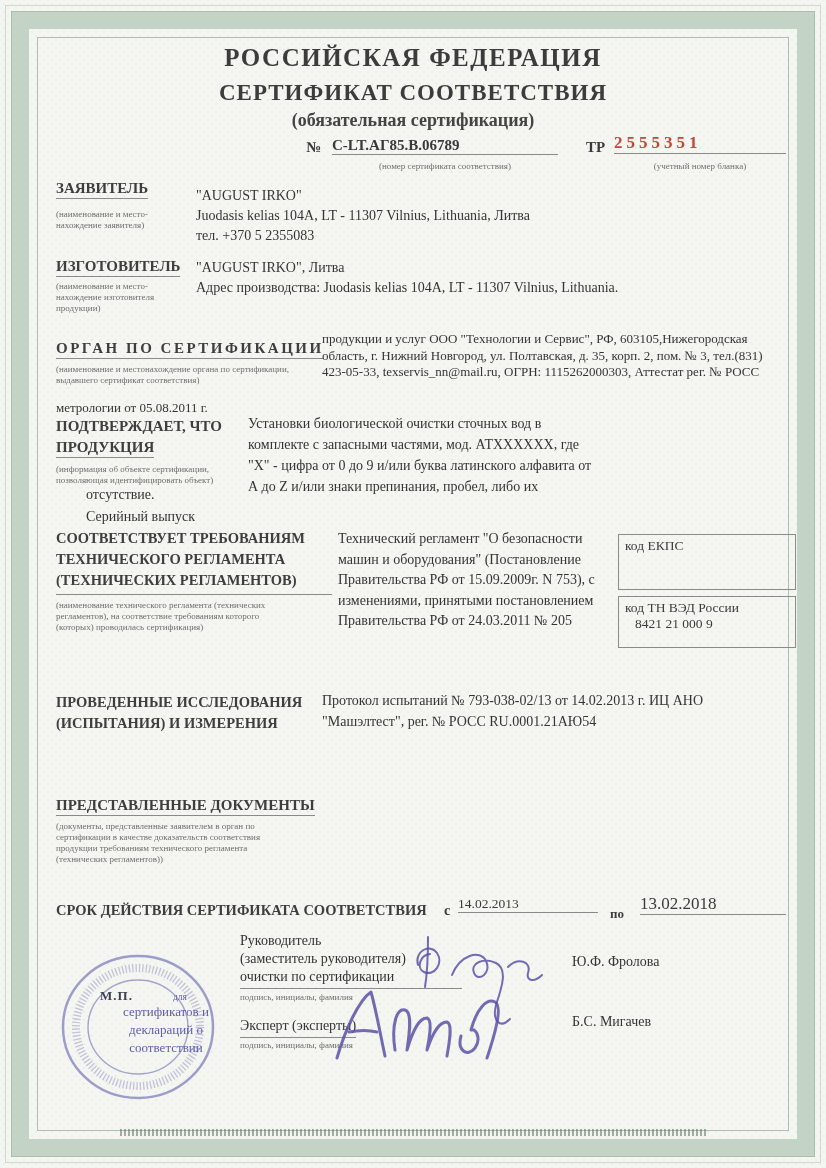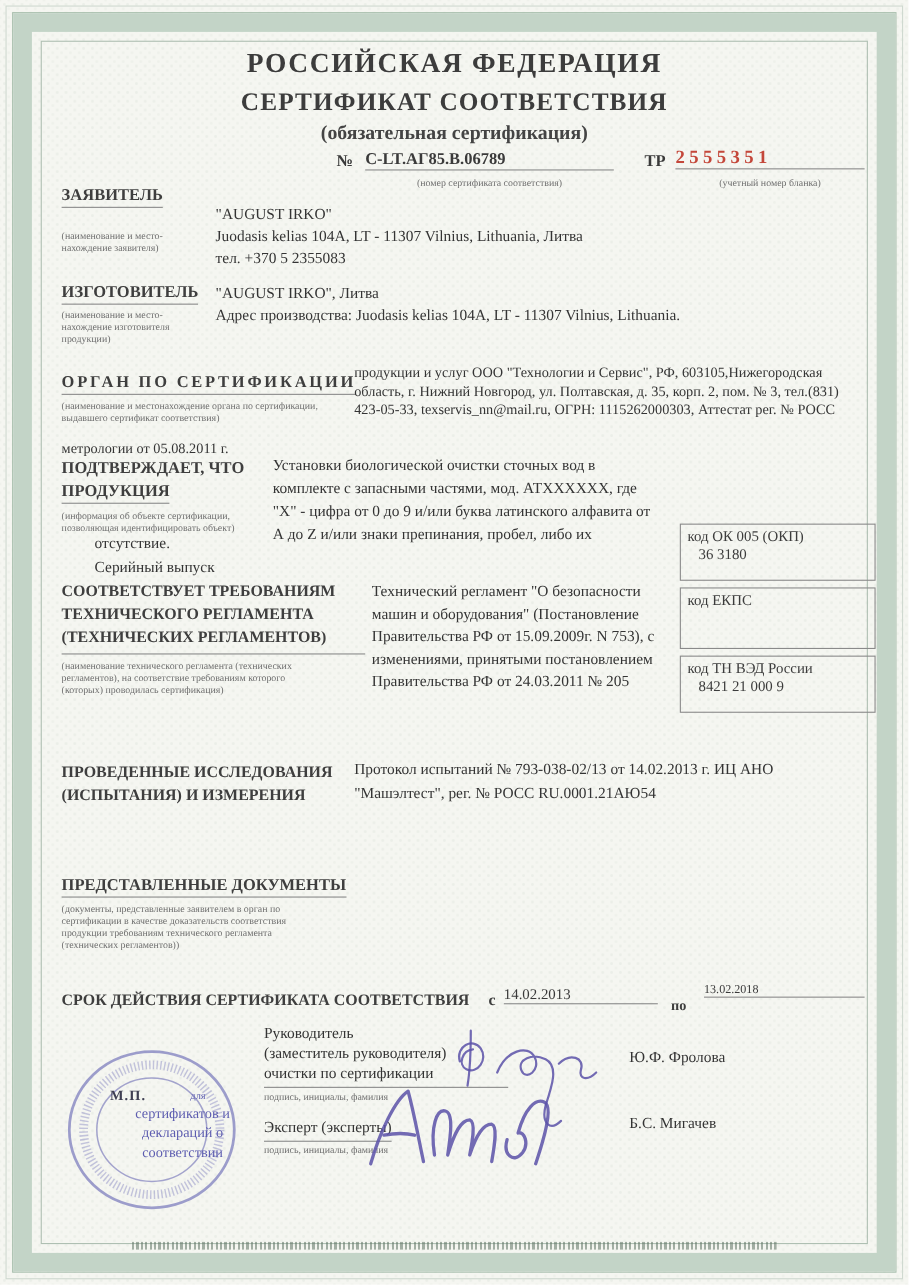--- a/index.html
+++ b/index.html
@@ -52,21 +52,21 @@
   <div class="abs h2" style="top:80px;left:0;">СЕРТИФИКАТ СООТВЕТСТВИЯ</div>
   <div class="abs h3" style="top:110px;left:0;">(обязательная сертификация)</div>
 
   <div class="abs num" style="top:139px;left:306px;">№</div>
   <div class="abs fill-line num" style="top:137px;left:332px;width:226px;">С-LT.АГ85.В.06789</div>
   <div class="abs cap" style="top:161px;left:332px;width:226px;text-align:center;">(номер сертификата соответствия)</div>
   <div class="abs num" style="top:139px;left:586px;">ТР</div>
   <div class="abs fill-line red-num" style="top:133px;left:614px;width:172px;">2555351</div>
   <div class="abs cap" style="top:161px;left:614px;width:172px;text-align:center;">(учетный номер бланка)</div>
 
-  <div class="abs sec-label ul" style="top:170px;left:56px;">ЗАЯВИТЕЛЬ</div>
+  <div class="abs sec-label ul" style="top:180px;left:56px;">ЗАЯВИТЕЛЬ</div>
   <div class="abs cap" style="top:209px;left:56px;width:130px;">
     <div>(наименование и место-</div>
     <div>нахождение заявителя)</div>
   </div>
   <div class="abs body-t" style="top:186px;left:196px;width:580px;">
     <div>"AUGUST IRKO"</div>
     <div>Juodasis kelias 104A, LT - 11307 Vilnius, Lithuania, Литва</div>
     <div>тел. +370 5 2355083</div>
   </div>
 
@@ -101,24 +101,20 @@
   </div>
   <div class="abs body-t" style="top:413px;left:248px;width:378px;line-height:21px;">
     <div>Установки биологической очистки сточных вод в</div>
     <div>комплекте с запасными частями, мод. АТХХХХХХ, где</div>
     <div>"X" - цифра от 0 до 9 и/или буква латинского алфавита от</div>
     <div>А до Z и/или знаки препинания, пробел, либо их</div>
   </div>
   <div class="abs body-t" style="top:485px;left:86px;">отсутствие.</div>
   <div class="abs body-t" style="top:507px;left:86px;">Серийный выпуск</div>
 
-  <div class="codebox" style="top:476px;left:618px;width:164px;height:44px;">
-    <div class="cb-label">код ОК 005 (ОКП)</div>
-    <div class="cb-value">36 3180</div>
-  </div>
   <div class="codebox" style="top:534px;left:618px;width:164px;height:48px;">
     <div class="cb-label">код ЕКПС</div>
     <div class="cb-value"></div>
   </div>
   <div class="codebox" style="top:596px;left:618px;width:164px;height:44px;">
     <div class="cb-label">код ТН ВЭД России</div>
     <div class="cb-value">8421 21 000 9</div>
   </div>
 
   <div class="abs" style="top:528px;left:56px;width:276px;border-bottom:1px solid #8a8a8a;padding-bottom:3px;">
@@ -153,21 +149,21 @@
     <div>(документы, представленные заявителем в орган по</div>
     <div>сертификации в качестве доказательств соответствия</div>
     <div>продукции требованиям технического регламента</div>
     <div>(технических регламентов))</div>
   </div>
 
   <div class="abs sec-label" style="top:902px;left:56px;font-size:14.5px;">СРОК ДЕЙСТВИЯ СЕРТИФИКАТА СООТВЕТСТВИЯ</div>
   <div class="abs sec-label" style="top:902px;left:444px;font-size:14.5px;">с</div>
   <div class="abs fill-line" style="top:896px;left:458px;width:140px;font-size:13.5px;">14.02.2013</div>
   <div class="abs sec-label" style="top:906px;left:610px;font-size:13px;">по</div>
-  <div class="abs fill-line" style="top:894px;left:640px;width:146px;font-size:11px;">13.02.2018</div>
+  <div class="abs fill-line" style="top:894px;left:640px;width:146px;font-size:17px;">13.02.2018</div>
 
   <div class="abs" style="top:932px;left:240px;width:222px;border-bottom:1px solid #8a8a8a;padding-bottom:2px;">
     <div class="body-t" style="line-height:18px;">Руководитель</div>
     <div class="body-t" style="line-height:18px;">(заместитель руководителя)</div>
     <div class="body-t" style="line-height:18px;">очистки по сертификации</div>
   </div>
   <div class="abs cap" style="top:992px;left:240px;">подпись, инициалы, фамилия</div>
   <div class="abs body-t" style="top:952px;left:572px;">Ю.Ф. Фролова</div>
 
   <div class="abs body-t ul" style="top:1016px;left:240px;">Эксперт (эксперты)</div>

